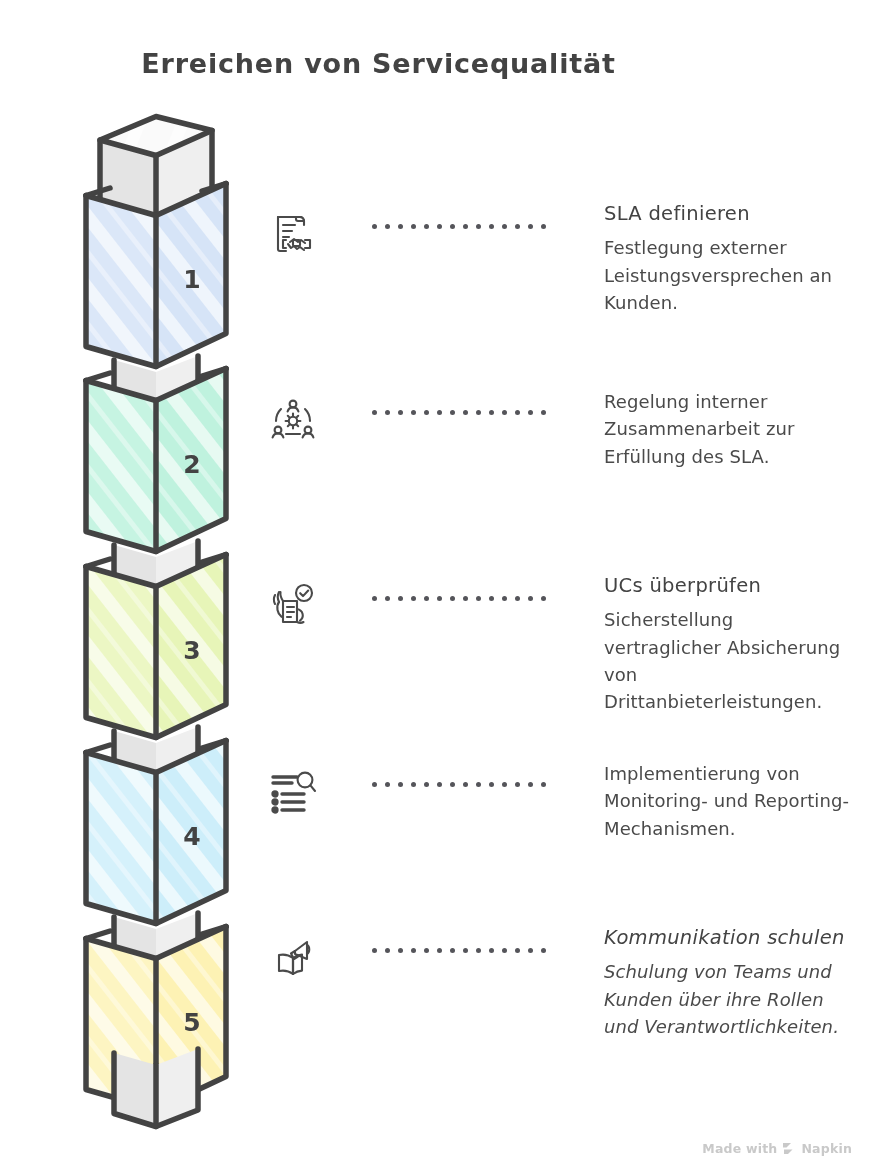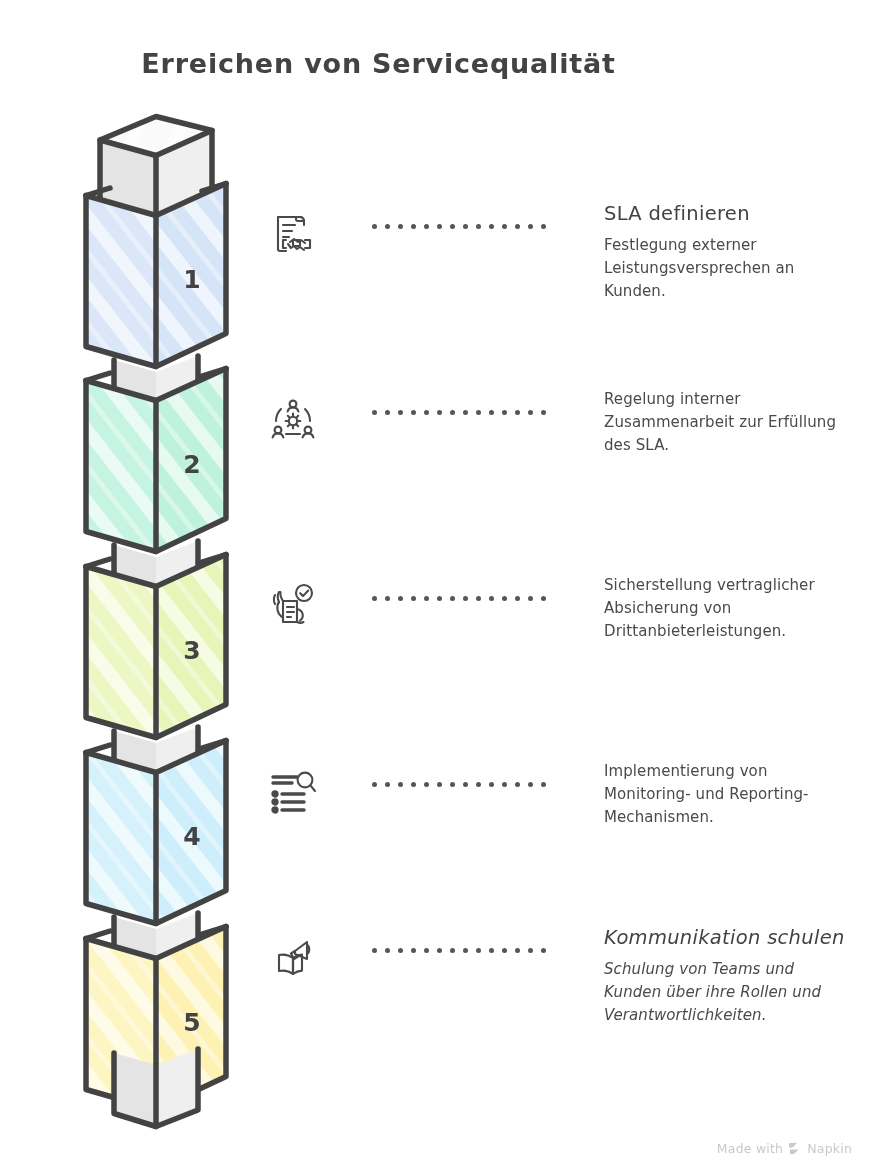--- a/index.html
+++ b/index.html
@@ -83,39 +83,40 @@
   .step-title {
     font-size: 19.5px;
     font-weight: normal;
     color: #434343;
     letter-spacing: 0.3px;
     line-height: 1.2;
     margin: 0 0 9px 0;
     white-space: nowrap;
   }
   .step-desc {
-    font-size: 15px;
+    font-size: 18px;
     line-height: 1.52;
     color: #4a4a4a;
     letter-spacing: 0.1px;
     max-width: 250px;
     margin: 0;
   }
 
   
   #footer-watermark {
     position: absolute;
     right: 24px;
     bottom: 20px;
     display: flex;
     align-items: center;
     gap: 5px;
     color: #c9c9c9;
     font-size: 12.5px;
     letter-spacing: 0.2px;
+    font-weight: bold;
   }
   #footer-watermark svg { display: block; }
 </style>
 </head>
 <body>
 
 <div id="page-title">Erreichen von Servicequalität</div>
 
 <div id="block-stack">
   <svg width="220" height="1020" viewBox="0 0 220 1020">
@@ -378,20 +379,21 @@
       <i class="dot"></i>
       <i class="dot"></i>
     <i class="dot"></i>
       <i class="dot"></i>
       <i class="dot"></i>
       <i class="dot"></i>
     <i class="dot"></i>
       <i class="dot"></i>
   </div>
   <div class="step-text">
+    <div class="step-title">UCs überprüfen</div>
     <div class="step-desc">Sicherstellung vertraglicher Absicherung von Drittanbieterleistungen.</div>
   </div>
 </div>
 
 <div class="step-row" style="top:760px;">
   <div class="step-icon">
     <svg width="48" height="48" viewBox="0 0 48 48" fill="none" stroke="#4a4a4a" stroke-width="2.1" stroke-linecap="round" stroke-linejoin="round">
       <path d="M4 9 h24" stroke-width="3.4"></path>
       <path d="M4 15 h19" stroke-width="3.4"></path>
       <circle cx="36" cy="12" r="7.4"></circle>

